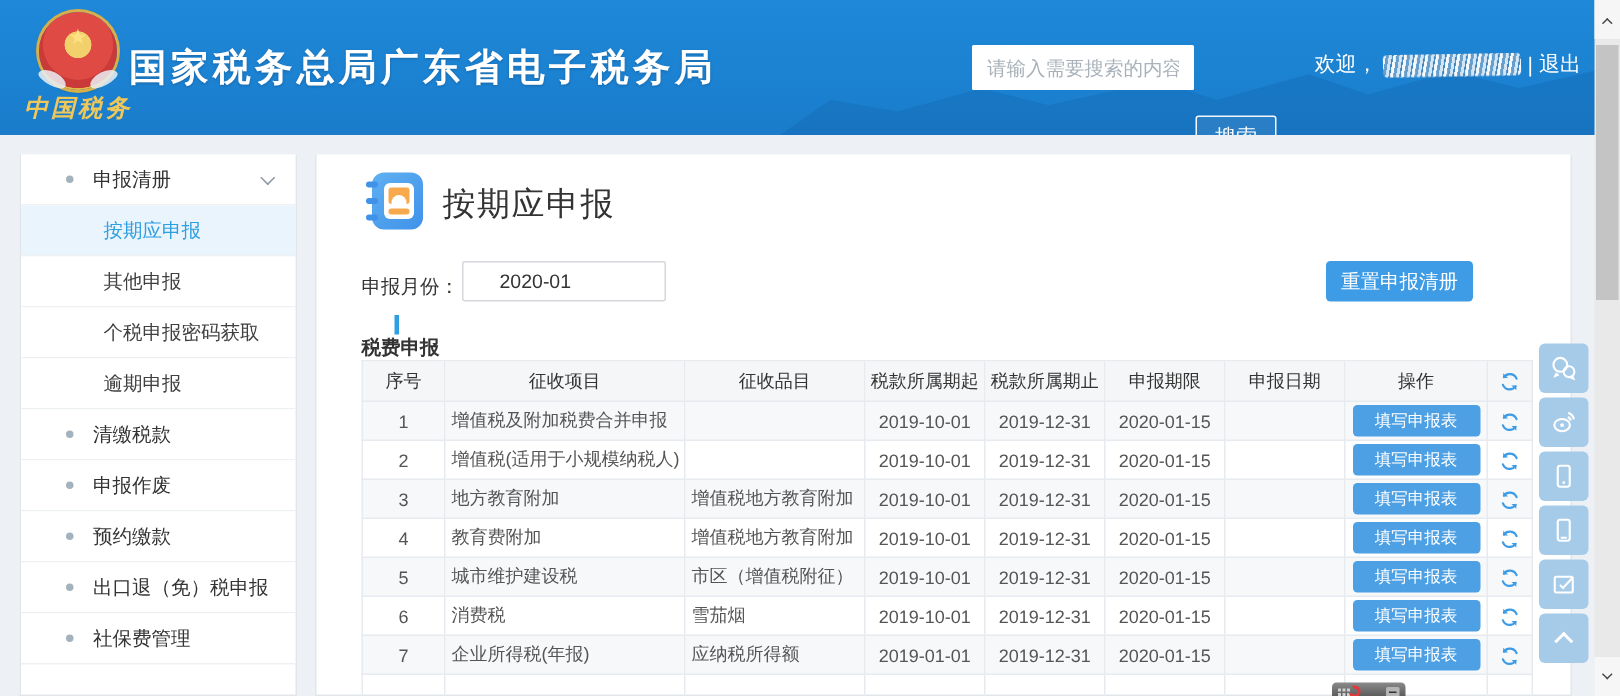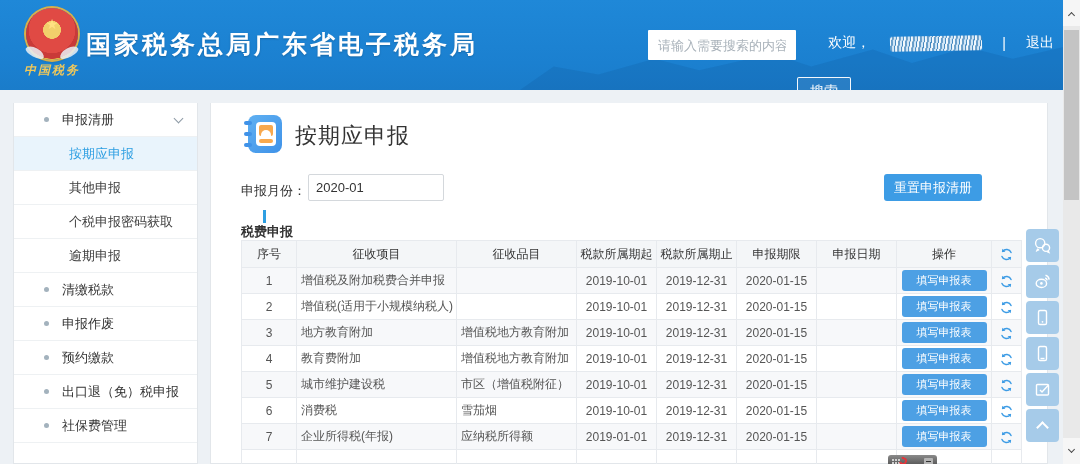--- a/index.html
+++ b/index.html
@@ -14,29 +14,29 @@
     clip-path:polygon(0 100%,6% 55%,14% 70%,24% 40%,32% 62%,45% 30%,52% 55%,63% 22%,70% 48%,80% 18%,88% 40%,100% 10%,100% 100%); }
   .emblem-wrap { position:absolute; left:16px; top:4px; width:72px; height:82px; }
   .emblem { position:absolute; left:10px; top:4px; width:52px; height:52px; border-radius:50%;
     background:radial-gradient(circle at 50% 42%, #f2d06b 0 22%, #e04a44 23% 58%, #c93a38 59% 72%, #e8b845 73% 82%, #caa23a 83% 100%);
     box-shadow:0 0 0 2px #d8b04a, 0 1px 3px rgba(0,0,0,.35); }
   .emblem-star { position:absolute; left:0; right:0; top:8px; text-align:center; color:#ffe082; font-size:14px; }
   .emblem-wing { position:absolute; top:40px; width:20px; height:9px; background:rgba(235,240,245,.85); border-radius:50% 50% 50% 50%/60% 60% 40% 40%; }
   .wing-l { left:-1px; transform:rotate(28deg); }
   .wing-r { right:-1px; transform:rotate(-28deg); }
   .emblem-caption { position:absolute; left:0; top:58px; width:72px; text-align:center;
-    color:#f0c85a; font-size:12px; font-weight:bold; font-style:italic; letter-spacing:2px; }
+    color:#f0c85a; font-size:16px; font-weight:bold; font-style:italic; letter-spacing:2px; }
   .site-title { position:absolute; left:86px; top:28px; color:#fff; font-size:25px; font-weight:bold; letter-spacing:3px;
     text-shadow:0 1px 2px rgba(0,0,0,.2); }
   .search-box { position:absolute; left:648px; top:30px; display:flex; }
   .search-input { width:148px; height:30px; border:none; background:#fff; padding:0 10px; font-size:13px; color:#404040; border-radius:1px; }
   .search-input::placeholder { color:#a9b2ba; }
   .search-btn { width:54px; height:30px; margin-left:1px; background:rgba(255,255,255,.08); border:1px solid rgba(255,255,255,.95);
     color:#fff; font-size:14px; border-radius:2px; cursor:pointer;margin-top:47px; }
-  .welcome { position:absolute; right:26px; top:34px; display:flex; align-items:center; gap:20px; color:#fff; font-size:14px; }
+  .welcome { position:absolute; right:26px; top:34px; display:flex; align-items:center; gap:4px; color:#fff; font-size:14px; }
   .scribble { display:inline-block; width:92px; height:15px; border-radius:3px;
     background:repeating-linear-gradient(100deg, rgba(255,255,255,.95) 0 2px, rgba(165,180,195,.55) 2px 4px, rgba(255,255,255,.8) 4px 6px, rgba(120,140,160,.4) 6px 7px);
     filter:blur(.5px); transform:rotate(-1deg); }
   .logout { color:#fff; cursor:pointer; }
 
   
   .sidebar { position:absolute; left:13px; top:103px; width:185px; height:361px; background:#fff;
     border:1px solid #e2e6ea; border-top:none; overflow:hidden; }
   .side-head { height:28px; background:#2ba0e4; color:#fff; display:flex; align-items:center; justify-content:space-between; padding:0 10px 0 13px; }
   .side-head-title { font-size:14px; font-weight:bold; }
@@ -59,21 +59,21 @@
   .doc-body { position:absolute; left:4px; top:0; width:34px; height:38px; border-radius:8px;
     background:linear-gradient(135deg,#5fb0f2,#3f92e8); }
   .doc-ring { position:absolute; left:0; width:8px; height:4px; border-radius:2px; background:#3f92e8; }
   .doc-inner { position:absolute; left:12px; top:7px; width:20px; height:24px; background:#fff; border-radius:4px; }
   .doc-pic { position:absolute; left:3px; top:3px; width:14px; height:11px; background:#f8a94e; border-radius:2px; overflow:hidden; }
   .doc-pic::after { content:""; position:absolute; left:2px; top:5px; width:10px; height:10px; border-radius:50%; background:#fff; }
   .doc-bar { position:absolute; left:3px; top:17px; width:14px; height:4px; background:#f8a94e; border-radius:2px; }
   .page-title { position:absolute; left:84px; top:18px; font-size:22px; color:#333; font-weight:500; letter-spacing:1px; }
   .month-label { position:absolute; left:30px; top:79px; font-size:13px; color:#333; }
   .month-input { position:absolute; left:97px; top:71px; width:136px; height:27px; border:1px solid #d4d8dc; border-radius:2px;
-    padding:0 7px; font-size:13px; color:#333; }
+    padding:0 24px; font-size:13px; color:#333; }
   .reset-btn { position:absolute; left:673px; top:71px; width:98px; height:27px; background:#3d9ce5; border:none; border-radius:3px;
     color:#fff; font-size:13px; cursor:pointer; }
   .section-head { position:absolute; left:30px; top:107px; display:flex; align-items:center;flex-direction:column; }
   .section-bar { width:3px; height:13px; background:#2e9fe2; margin-right:6px; }
   .section-title { font-size:13px; font-weight:bold; color:#333; }
 
   
   .tax-table { position:absolute; left:30px; top:137px; width:780px; border-collapse:collapse; table-layout:fixed; }
   .tax-table th, .tax-table td { border:1px solid #e7eaee; font-size:12px; text-align:center; overflow:hidden; white-space:nowrap; }
   .tax-table thead th { height:27px; background:#f4f6f8; color:#333; font-weight:normal; }

